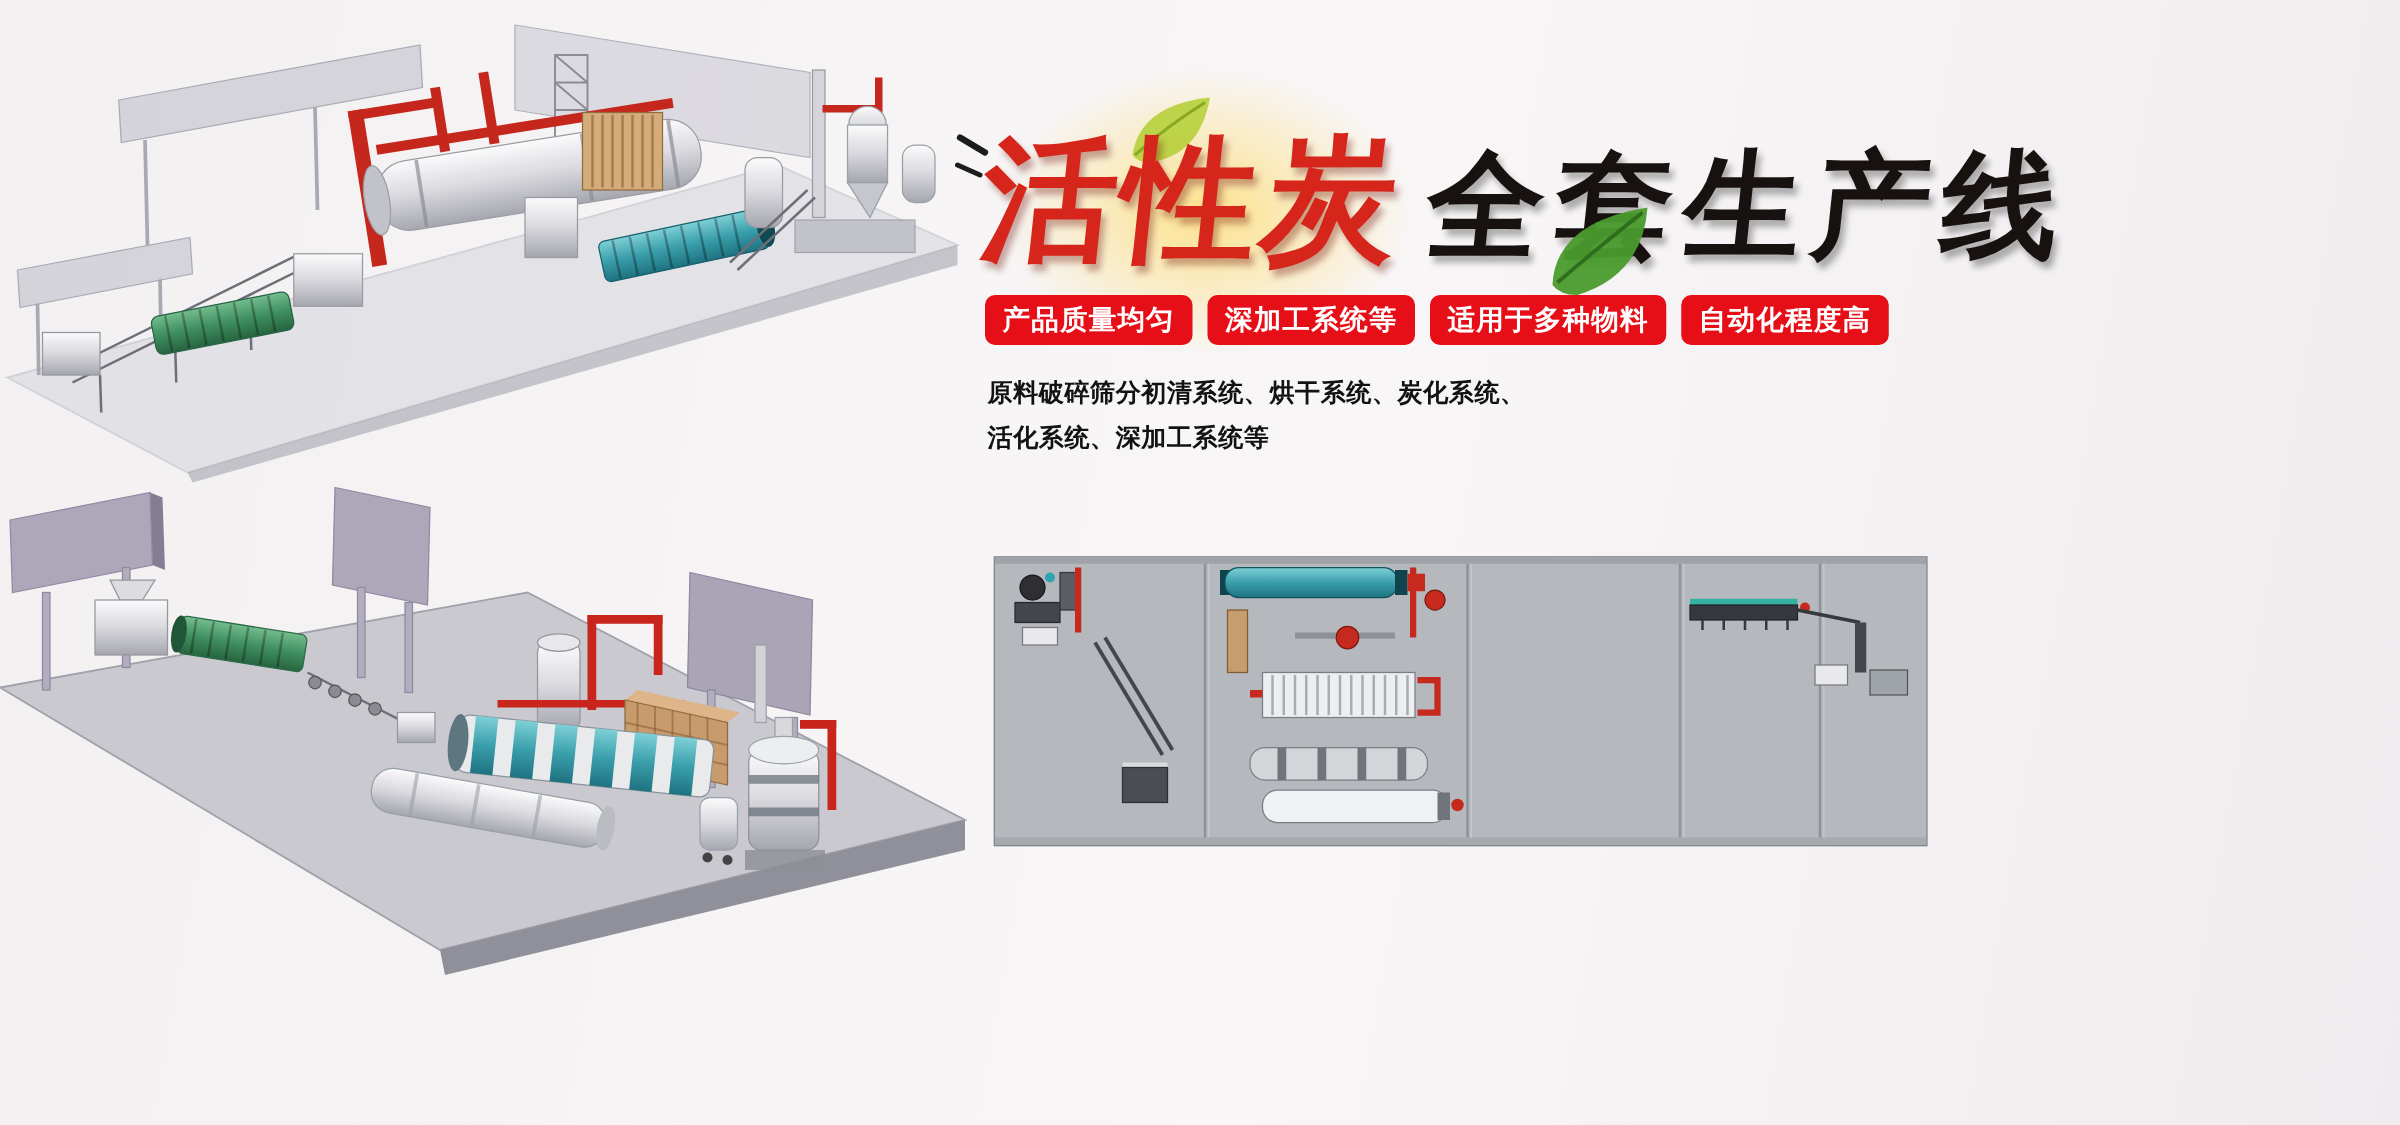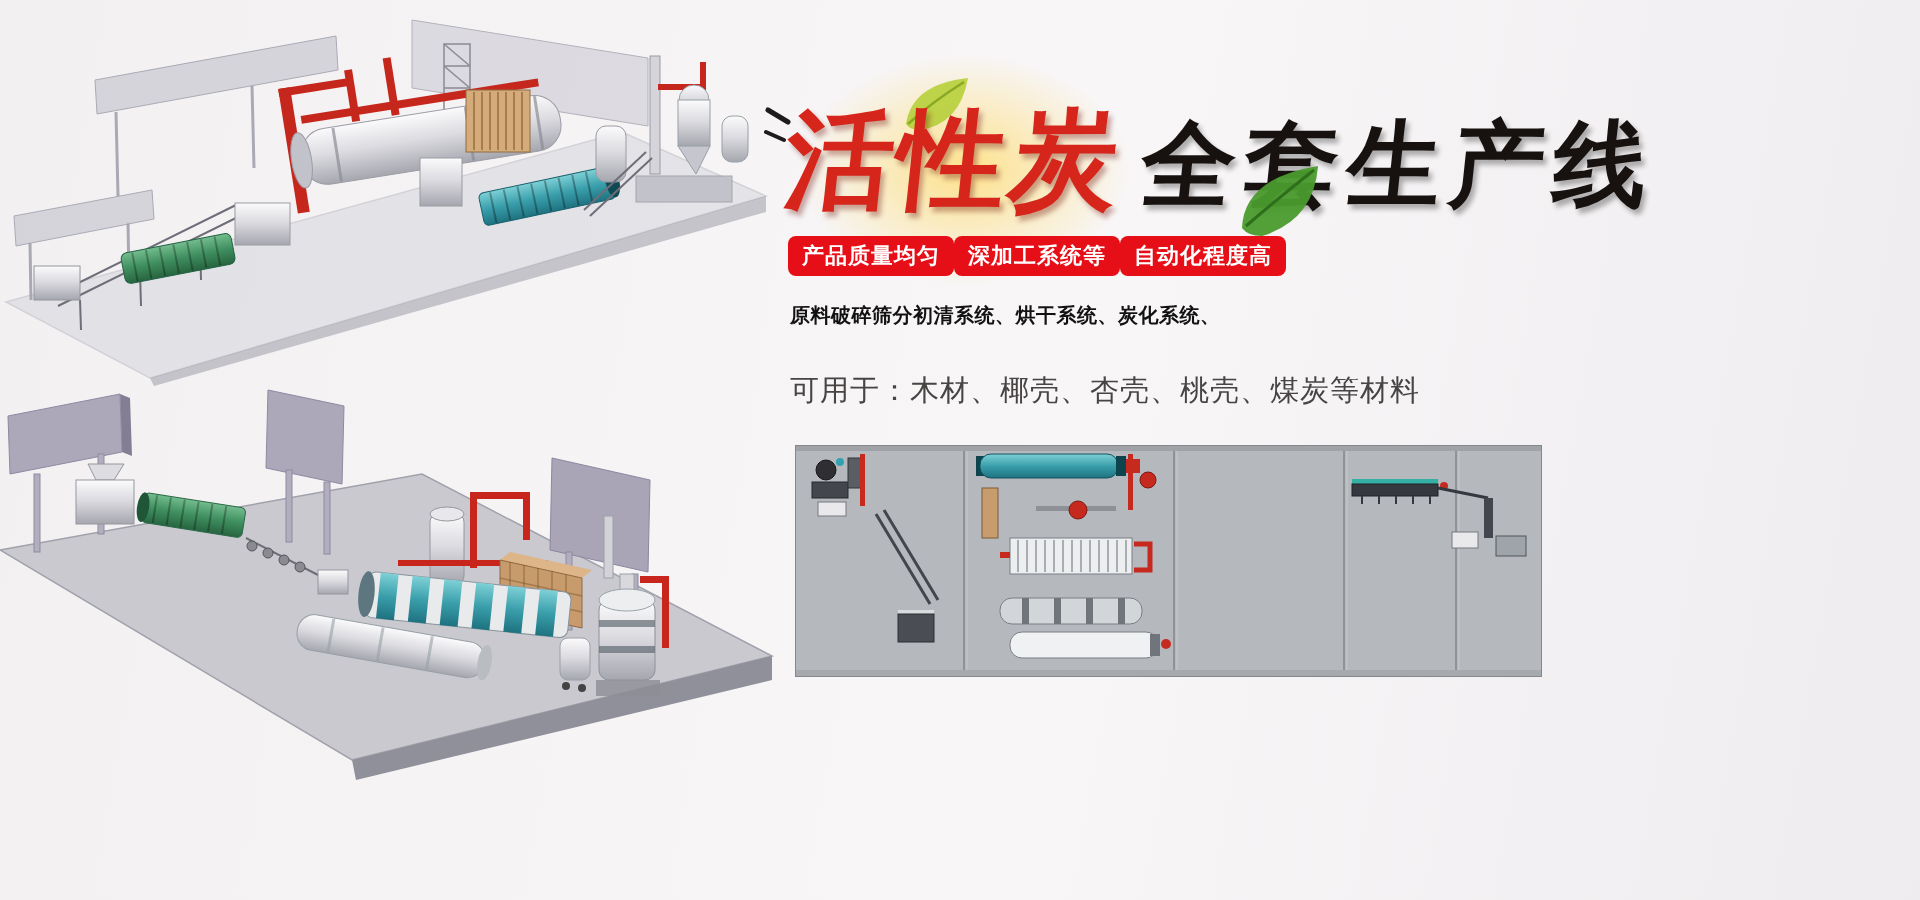--- a/index.html
+++ b/index.html
@@ -14,21 +14,21 @@
         background:radial-gradient(closest-side,rgba(255,219,105,0.75),rgba(255,219,105,0));}
   .title{position:absolute;left:786px;top:88px;white-space:nowrap;
          font-family:"Liberation Serif",serif;font-weight:bold;transform:skewX(-6deg);z-index:3}
   .t-red{font-size:108px;color:#d6261b;letter-spacing:4px;
          text-shadow:4px 5px 5px rgba(110,15,8,0.35)}
   .t-black{font-size:94px;color:#171210;margin-left:20px;letter-spacing:9px;
          text-shadow:4px 5px 5px rgba(0,0,0,0.3)}
   .leaf1{position:absolute;left:898px;top:72px;z-index:2}
   .leaf2{position:absolute;left:1232px;top:158px;z-index:4}
   .brush{position:absolute;left:764px;top:100px;z-index:2}
-  .badges{position:absolute;left:788px;top:236px;display:flex;z-index:3}
+  .badges{position:absolute;left:788px;top:236px;display:flex;gap:12px;z-index:3}
   .badge{background:#e60e17;color:#ffffff;font-weight:bold;font-size:22px;line-height:1;
          padding:9px 14px;border-radius:8px;letter-spacing:1px}
   .desc{position:absolute;left:790px;top:297px;font-size:20px;font-weight:bold;color:#121212;
         line-height:36px;letter-spacing:0.5px;z-index:3}
   .materials{position:absolute;left:790px;top:371px;font-size:29px;color:#474443;
         letter-spacing:1px;z-index:3}
   .diagram{position:absolute;left:795px;top:445px;width:747px;height:232px;
         border:1px solid #84888c;background:#b5b9be;z-index:3}
 </style>
 </head>
@@ -271,26 +271,26 @@
   </div>
 
   <svg class="leaf2" width="96" height="86" viewBox="0 0 96 86">
     <path d="M10,70 Q12,20 86,8 Q82,62 30,78 Q16,78 10,70 Z" fill="#4a9b2e" opacity="0.95"></path>
     <path d="M14,68 Q44,42 82,12" stroke="#2f6e1c" stroke-width="3" fill="none"></path>
   </svg>
 
   <div class="badges">
     <div class="badge">产品质量均匀</div>
     <div class="badge">深加工系统等</div>
+    <div class="badge">适用于多种物料</div>
     <div class="badge">自动化程度高</div>
   </div>
 
-  <p class="desc"><span>原料破碎筛分初清系统、烘干系统、炭化系统、</span><br></p>
-
-  <p class="materials">可用于：木材、椰壳、杏壳、桃壳、煤炭等材料</p>
+  <p class="desc"><span>原料破碎筛分初清系统、烘干系统、炭化系统、</span><br><span>活化系统、深加工系统等</span></p>
+
 
   <div class="diagram">
     <svg width="745" height="230" viewBox="0 0 745 230">
       <rect x="0" y="0" width="745" height="230" fill="#b5b9be"></rect>
       <rect x="0" y="0" width="745" height="5" fill="#9fa3a8"></rect>
       <rect x="0" y="224" width="745" height="6" fill="#a6aaaf"></rect>
 
       <g stroke="#8f9398" stroke-width="2">
         <line x1="168" y1="5" x2="168" y2="224"></line>
         <line x1="378" y1="5" x2="378" y2="224"></line>

